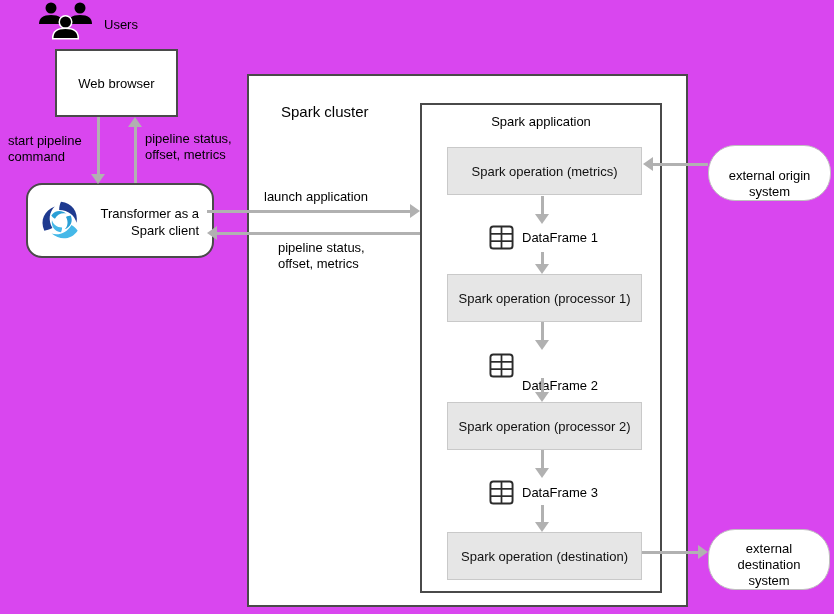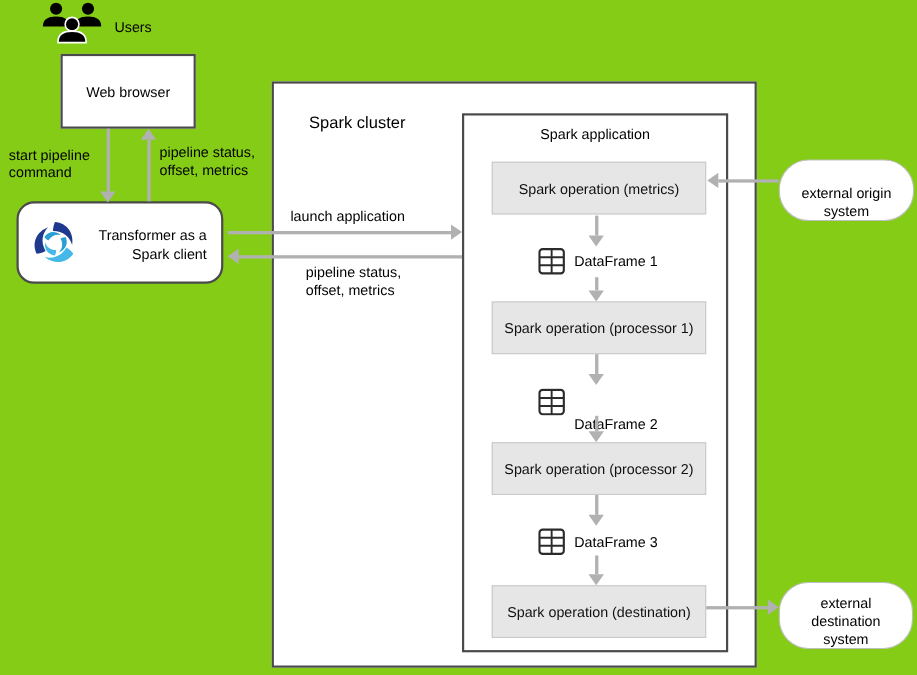--- a/index.html
+++ b/index.html
@@ -1,17 +1,17 @@
 <!DOCTYPE html>
 <html><head>
 <meta charset="utf-8">
 <style>
   html,body { margin:0; padding:0; background:#ffffff; }
   .canvas {
-    position:relative; width:834px; height:614px; background:#84cc16;
+    position:relative; width:834px; height:614px; background:#d946ef;
     font-family:"Liberation Sans", sans-serif; color:#000;
     overflow:hidden;
   }
   .abs { position:absolute; }
   .label { position:absolute; font-size:13px; line-height:16px; white-space:pre-line; }
   .box {
     position:absolute; background:#ffffff; border:2px solid #4a4a4a;
     box-sizing:border-box;
   }
   .flexc { display:flex; align-items:center; justify-content:center; text-align:right; }
@@ -71,21 +71,21 @@
 
   <div class="box flexc" style="left:55px; top:49px; width:123px; height:68px;">
     <span style="font-size:13px;">Web browser</span>
   </div>
 
   <div class="label" style="left:8px; top:133px;">start pipeline
 command</div>
   <div class="label" style="left:145px; top:131px;">pipeline status,
 offset, metrics</div>
 
-  <div class="box" style="left:15px; top:183px; width:188px; height:75px;border-radius:16px;">
+  <div class="box" style="left:26px; top:183px; width:188px; height:75px;border-radius:16px;">
     <svg class="abs" style="left:11px; top:14px;" width="44" height="44" viewBox="0 0 48 48">
       <g>
         <path d="M24,3 C36,4 43,14 41,26 C39,18 32,12 22,12 C22,8.5 23,5 24,3 Z" fill="#1e3a8f"></path>
         <path d="M24,3 C36,4 43,14 41,26 C39,18 32,12 22,12 C22,8.5 23,5 24,3 Z" fill="#45b8e8" transform="rotate(120 24 24)"></path>
         <path d="M24,3 C36,4 43,14 41,26 C39,18 32,12 22,12 C22,8.5 23,5 24,3 Z" fill="#1e3a8f" transform="rotate(240 24 24)"></path>
         <g transform="rotate(60 24 24) translate(24 24) scale(0.58) translate(-24 -24)">
           <path d="M24,3 C36,4 43,14 41,26 C39,18 32,12 22,12 C22,8.5 23,5 24,3 Z" fill="#2a9fd6"></path>
           <path d="M24,3 C36,4 43,14 41,26 C39,18 32,12 22,12 C22,8.5 23,5 24,3 Z" fill="#45b8e8" transform="rotate(120 24 24)"></path>
           <path d="M24,3 C36,4 43,14 41,26 C39,18 32,12 22,12 C22,8.5 23,5 24,3 Z" fill="#2a9fd6" transform="rotate(240 24 24)"></path>
         </g>

